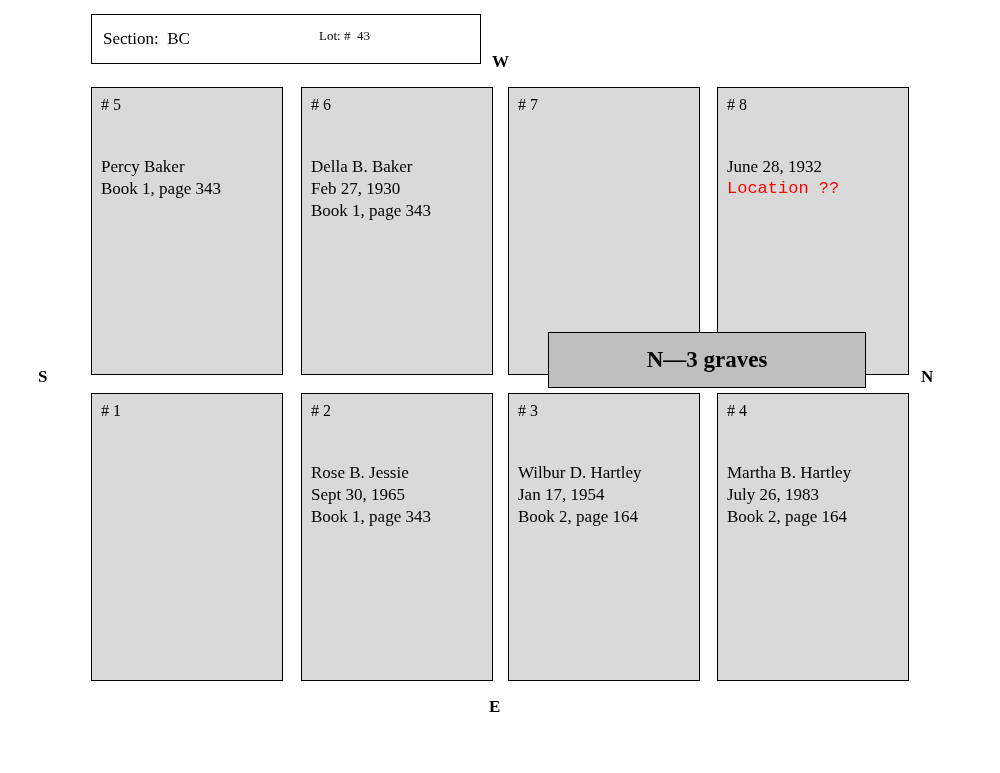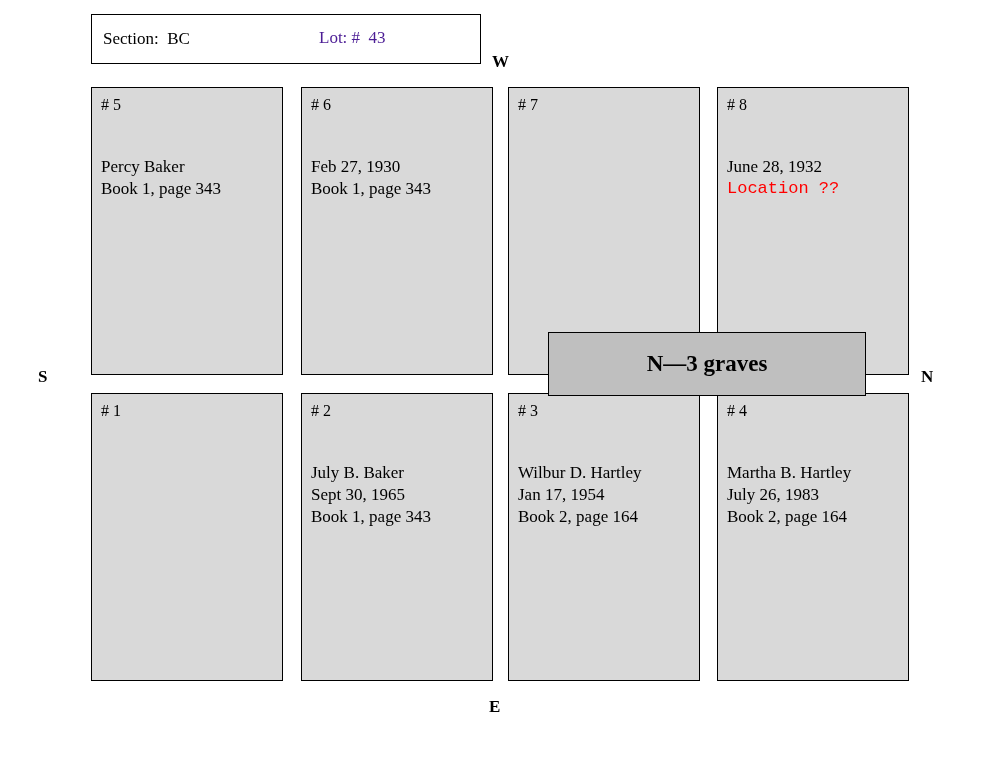--- a/index.html
+++ b/index.html
@@ -34,22 +34,22 @@
     left: 11px;
     top: 14px;
     font-size: 17px;
     color: #000;
     white-space: pre;
   }
   #header-box .hdr-lot {
     position: absolute;
     left: 227px;
     top: 13px;
-    font-size: 17px;
-    color: #4c1d95;
+    font-size: 13px;
+    color: #000000;
     white-space: pre;
   }
 
   
   .compass {
     position: absolute;
     font-family: "Liberation Serif", serif;
     font-weight: bold;
     font-size: 17px;
     color: #000;
@@ -103,21 +103,21 @@
   #plot-2 { left: 301px; top: 393px; width: 192px; height: 288px; }
   #plot-3 { left: 508px; top: 393px; width: 192px; height: 288px; }
   #plot-4 { left: 717px; top: 393px; width: 192px; height: 288px; }
 
   
   #banner {
     position: absolute;
     left: 548px;
     top: 332px;
     width: 318px;
-    height: 64px;
+    height: 56px;
     background: #bfbfbf;
     border: 1px solid #000000;
     box-sizing: border-box;
     display: flex;
     align-items: center;
     justify-content: center;
   }
   #banner .banner-text {
     font-family: "Liberation Serif", serif;
     font-weight: bold;
@@ -145,20 +145,21 @@
     <span class="plot-id"># 5</span>
     <div class="plot-lines">
       <div>Percy Baker</div>
       <div>Book 1, page 343</div>
     </div>
   </div>
 
   <div class="plot" id="plot-6">
     <span class="plot-id"># 6</span>
     <div class="plot-lines">
+      <div>Della B. Baker</div>
       <div>Feb 27, 1930</div>
       <div>Book 1, page 343</div>
     </div>
   </div>
 
   <div class="plot" id="plot-7">
     <span class="plot-id"># 7</span>
     <div class="plot-lines"></div>
   </div>
 
@@ -171,21 +172,21 @@
   </div>
 
   <div class="plot" id="plot-1">
     <span class="plot-id"># 1</span>
     <div class="plot-lines"></div>
   </div>
 
   <div class="plot" id="plot-2">
     <span class="plot-id"># 2</span>
     <div class="plot-lines">
-      <div>July B. Baker</div>
+      <div>Rose B. Jessie</div>
       <div>Sept 30, 1965</div>
       <div>Book 1, page 343</div>
     </div>
   </div>
 
   <div class="plot" id="plot-3">
     <span class="plot-id"># 3</span>
     <div class="plot-lines">
       <div>Wilbur D. Hartley</div>
       <div>Jan 17, 1954</div>

